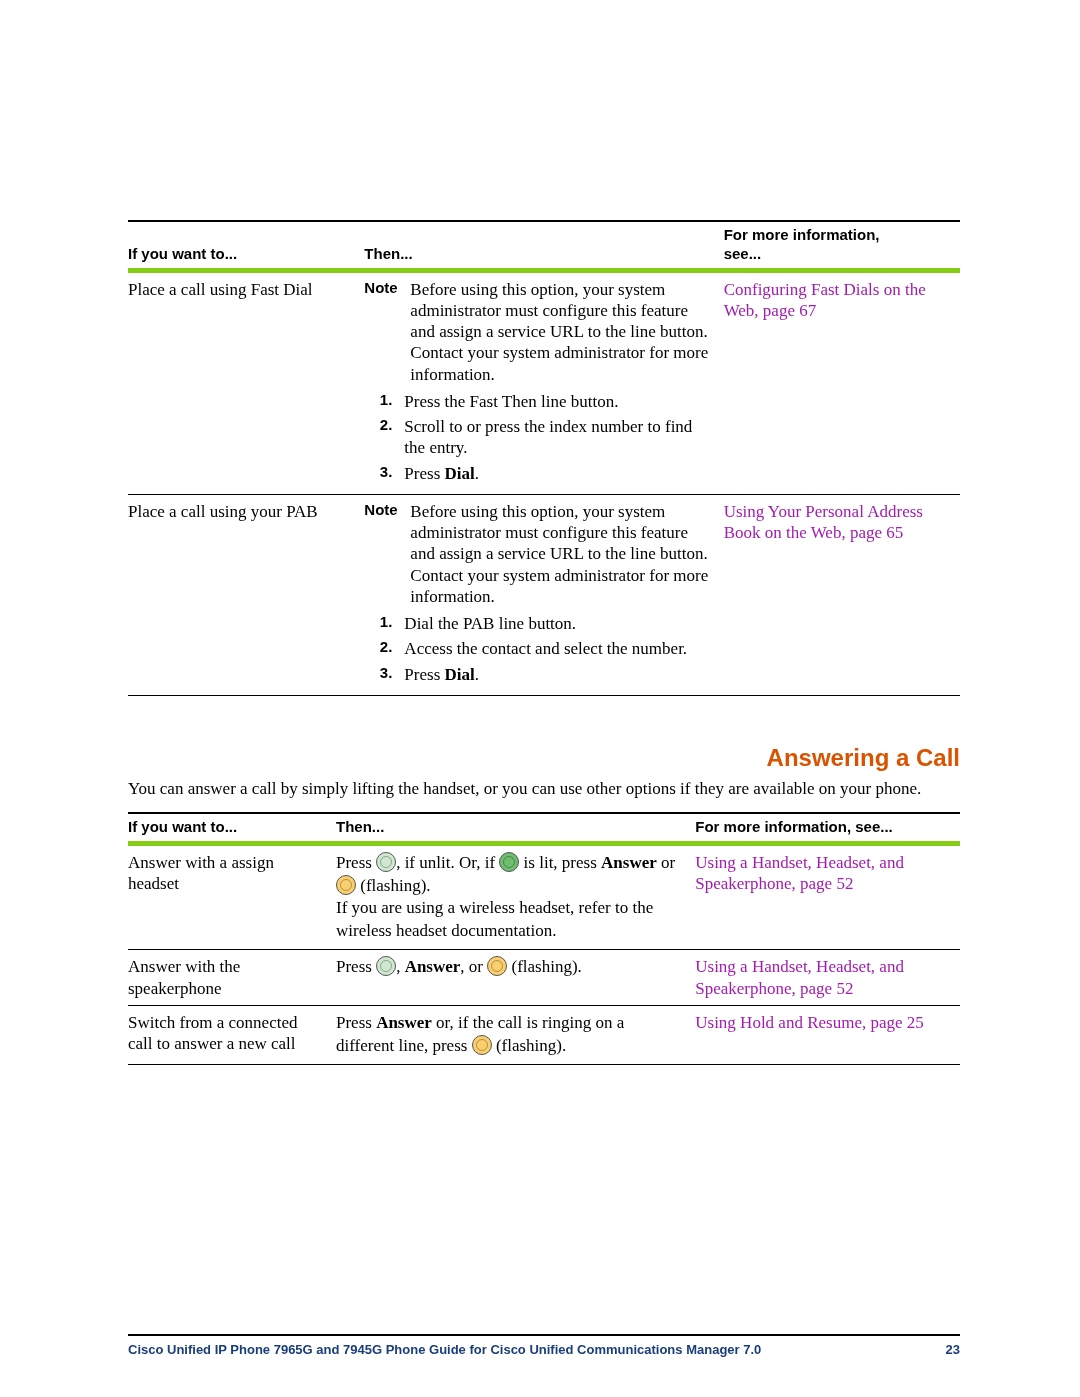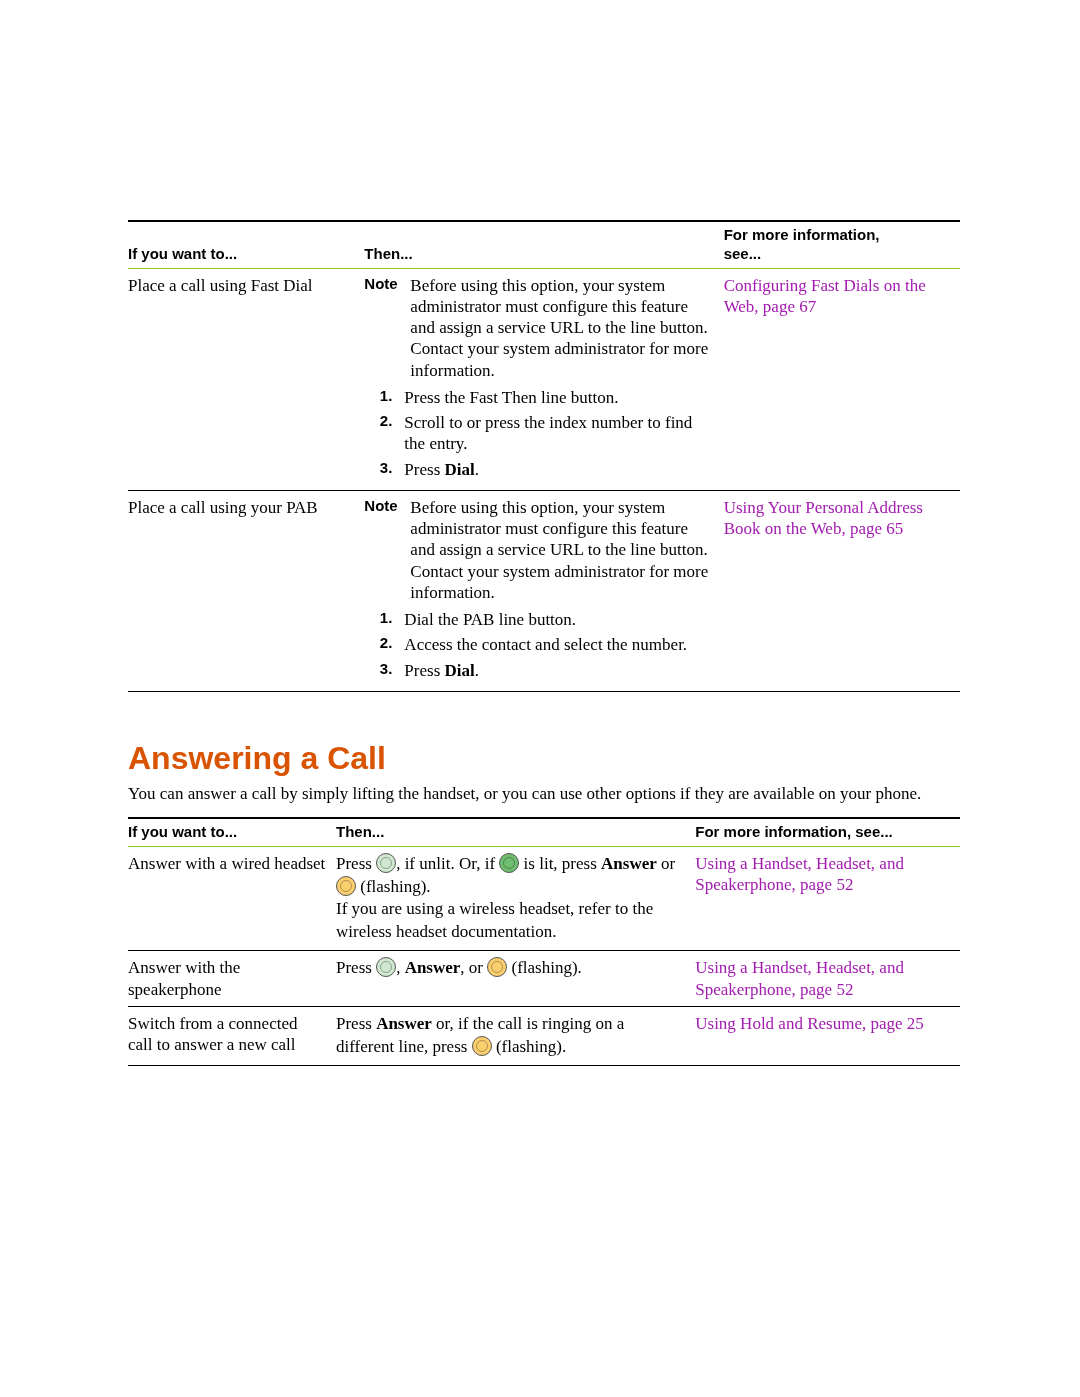--- a/index.html
+++ b/index.html
@@ -29,21 +29,21 @@
   table.main-table .thick-top {
     border-top: 2px solid #000;
   }
   table.main-table th {
     font-family: Arial, Helvetica, sans-serif;
     font-weight: bold;
     font-size: 15px;
     text-align: left;
     vertical-align: bottom;
     padding: 4px 6px 4px 0;
-    border-bottom: 1px solid #84cc16;
+    border-bottom: 5px solid #84cc16;
   }
   table.main-table td {
     vertical-align: top;
     padding: 6px 10px 6px 0;
     border-bottom: 1px solid #000;
   }
   .t1-col1 { width: 25%; }
   .t1-col2 { width: 38%; }
   .t1-col3 { width: 25%; }
 
@@ -82,22 +82,23 @@
     padding-right: 12px;
   }
   ol.steps .step-text { flex: 1; }
   .b { font-weight: bold; }
   .link { color: #a21caf; }
 
   h2.section-heading {
     font-family: Arial, Helvetica, sans-serif;
     color: #d95300;
     font-weight: bold;
-    font-size: 32px;
-    margin: 48px 0 6px 0;
+    font-size: 24px;
+    margin: 48px 0 6px 12px;
+    text-align: right;
   }
   p.intro {
     margin: 0 0 12px 0;
     font-size: 17px;
     line-height: 1.3;
   }
 
   .icon {
     display: inline-block;
     width: 18px;
@@ -234,21 +235,21 @@
       <thead>
         <tr class="thick-top">
           <th>If you want to...</th>
           <th>Then...</th>
           <th>For more information, see...</th>
         </tr>
       </thead>
       <tbody>
 
         <tr>
-          <td>Answer with a wired headset</td>
+          <td>Answer with a assign headset</td>
           <td>
             <div class="then-block">
               <div class="para">
                 <span>Press </span><span class="icon icon-headset"></span><span>, if unlit. Or, if </span><span class="icon icon-headset-lit"></span><span> is lit, press </span><span class="b">Answer</span><span> or </span><span class="icon icon-line"></span><span> (flashing).</span>
               </div>
               <div class="para">If you are using a wireless headset, refer to the wireless headset documentation.</div>
             </div>
           </td>
           <td>
             <span class="link">Using a Handset, Headset, and Speakerphone, page 52</span>
@@ -280,13 +281,17 @@
           </td>
           <td>
             <span class="link">Using Hold and Resume, page 25</span>
           </td>
         </tr>
       </tbody>
     </table>
 
   </div>
 
+  <div class="footer">
+    <span>Cisco Unified IP Phone 7965G and 7945G Phone Guide for Cisco Unified Communications Manager 7.0</span>
+    <span class="pagenum">23</span>
+  </div>
 </div>
 
 </body></html>

